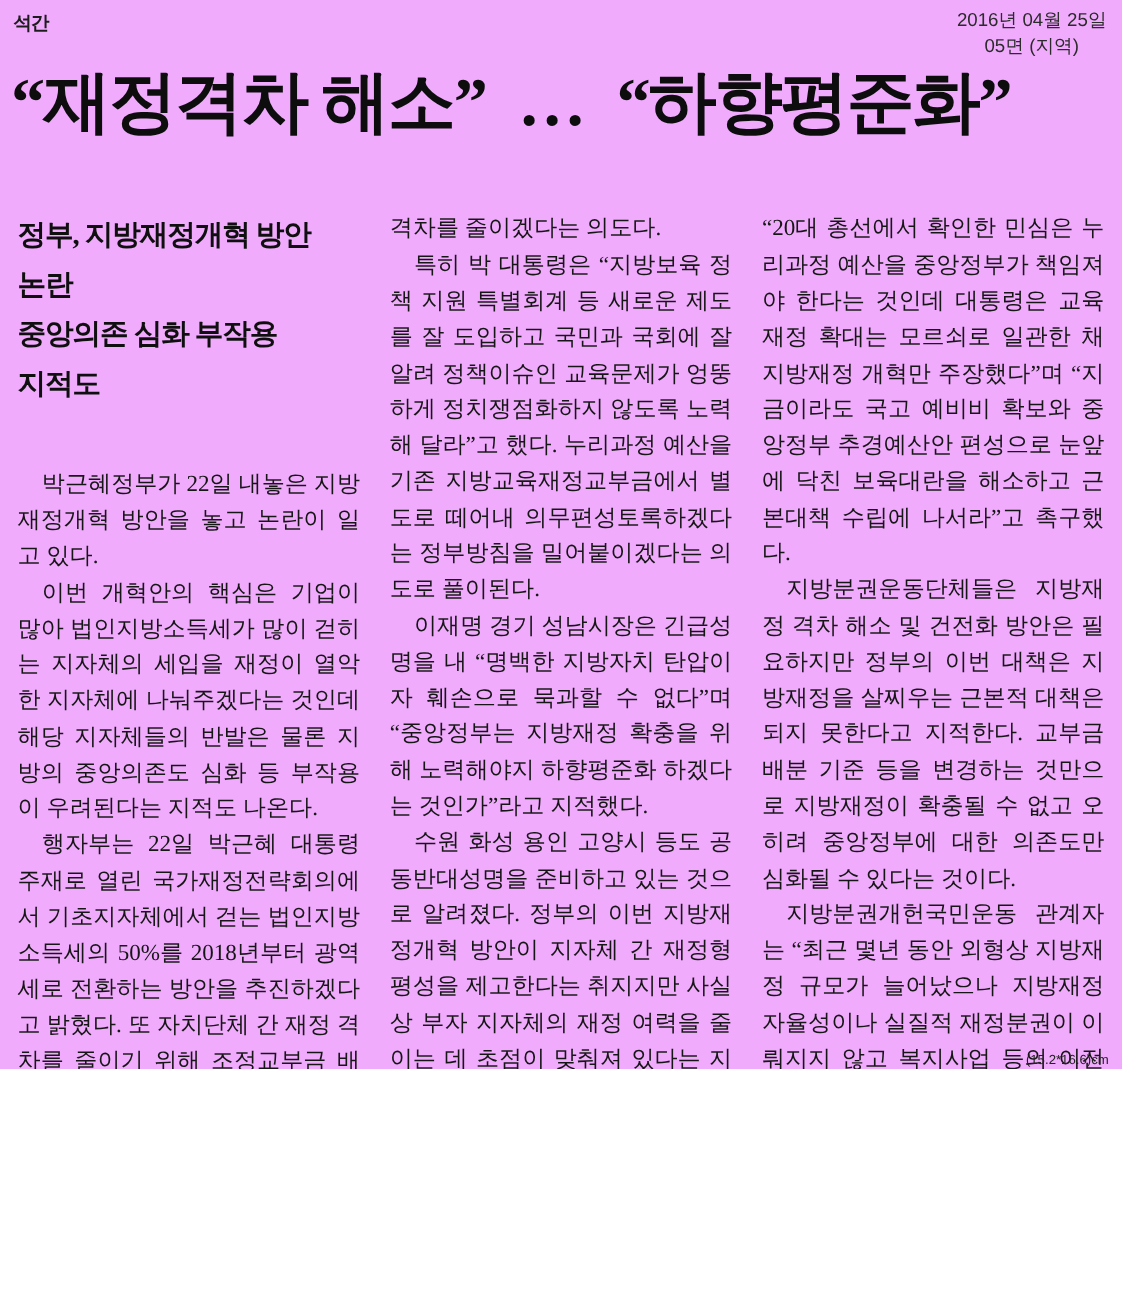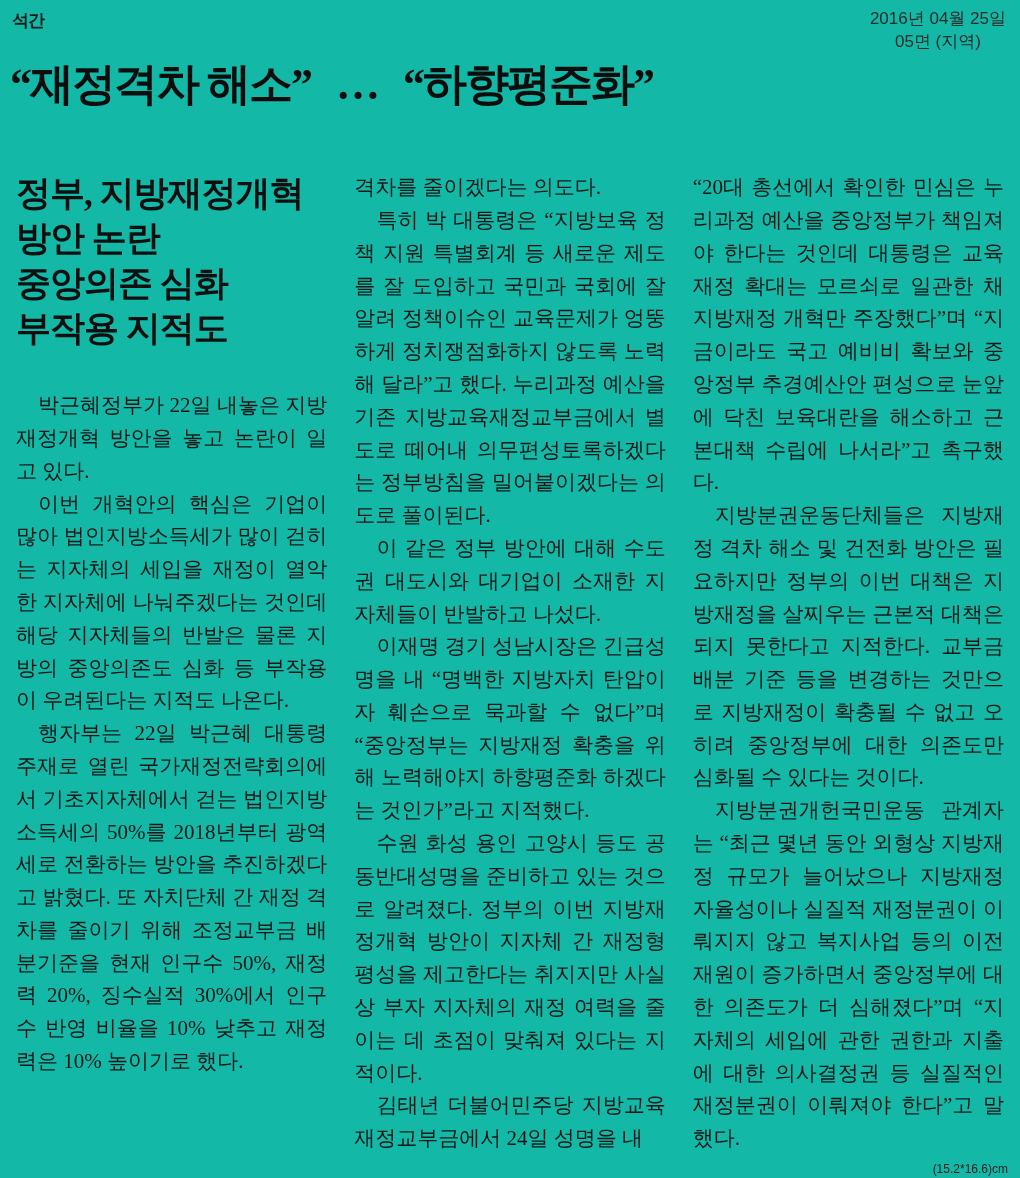--- a/index.html
+++ b/index.html
@@ -3,22 +3,22 @@
 <meta charset="utf-8">
 <style>
   html, body {
     margin: 0;
     padding: 0;
     background: #ffffff;
   }
   .page {
     position: relative;
     width: 1020px;
-    height: 1178px;
-    background: #14b8a6;
+    height: 972px;
+    background: #f0abfc;
     color: #141414;
     font-family: "Liberation Serif", "DejaVu Serif", serif;
     overflow: hidden;
     box-sizing: border-box;
   }
   
   .masthead {
     display: flex;
     justify-content: space-between;
     align-items: flex-start;
@@ -48,21 +48,21 @@
     font-family: "Liberation Sans", "DejaVu Sans", sans-serif;
     font-size: 17px;
     line-height: 1.35;
     color: #2b2b2b;
     letter-spacing: 0px;
     padding-top: 2px;
   }
   
   .headline {
     padding: 6px 10px 0 10px;
-    font-size: 44px;
+    font-size: 62px;
     font-weight: bold;
     letter-spacing: -2px;
     line-height: 1.12;
     white-space: nowrap;
     color: #0d0d0d;
   }
   .headline .gap { letter-spacing: 14px; }
   
   .columns {
     display: grid;
@@ -71,25 +71,25 @@
     padding: 62px 16px 0 16px;
   }
   .col {
     font-size: 21px;
     line-height: 32.8px;
     text-align: justify;
     word-break: break-all;
     color: #161616;
   }
   .subhead {
-    font-size: 35px;
+    font-size: 26px;
     font-weight: bold;
     line-height: 45px;
     letter-spacing: -1px;
-    margin: 0 0 38px 0;
+    margin: 0 0 52px 0;
     text-align: left;
     word-break: keep-all;
     color: #0f0f0f;
   }
   p.para {
     margin: 0;
     text-indent: 1.05em;
     font-family: Liberation Serif, serif;
   }
   p.para.no-indent { text-indent: 0; }
@@ -130,21 +130,20 @@
           <p class="para">박근혜정부가 22일 내놓은 지방재정개혁 방안을 놓고 논란이 일고 있다.</p>
           <p class="para">이번 개혁안의 핵심은 기업이 많아 법인지방소득세가 많이 걷히는 지자체의 세입을 재정이 열악한 지자체에 나눠주겠다는 것인데 해당 지자체들의 반발은 물론 지방의 중앙의존도 심화 등 부작용이 우려된다는 지적도 나온다.</p>
           <p class="para">행자부는 22일 박근혜 대통령 주재로 열린 국가재정전략회의에서 기초지자체에서 걷는 법인지방소득세의 50%를 2018년부터 광역세로 전환하는 방안을 추진하겠다고 밝혔다. 또 자치단체 간 재정 격차를 줄이기 위해 조정교부금 배분기준을 현재 인구수 50%, 재정력 20%, 징수실적 30%에서 인구수 반영 비율을 10% 낮추고 재정력은 10% 높이기로 했다.</p>
         </div>
     </div>
 
     <div class="col">
       <div>
           <p class="para no-indent">격차를 줄이겠다는 의도다.</p>
           <p class="para">특히 박 대통령은 “지방보육 정책 지원 특별회계 등 새로운 제도를 잘 도입하고 국민과 국회에 잘 알려 정책이슈인 교육문제가 엉뚱하게 정치쟁점화하지 않도록 노력해 달라”고 했다. 누리과정 예산을 기존 지방교육재정교부금에서 별도로 떼어내 의무편성토록하겠다는 정부방침을 밀어붙이겠다는 의도로 풀이된다.</p>
-          <p class="para">이 같은 정부 방안에 대해 수도권 대도시와 대기업이 소재한 지자체들이 반발하고 나섰다.</p>
           <p class="para">이재명 경기 성남시장은 긴급성명을 내 “명백한 지방자치 탄압이자 훼손으로 묵과할 수 없다”며 “중앙정부는 지방재정 확충을 위해 노력해야지 하향평준화 하겠다는 것인가”라고 지적했다.</p>
           <p class="para">수원 화성 용인 고양시 등도 공동반대성명을 준비하고 있는 것으로 알려졌다. 정부의 이번 지방재정개혁 방안이 지자체 간 재정형평성을 제고한다는 취지지만 사실상 부자 지자체의 재정 여력을 줄이는 데 초점이 맞춰져 있다는 지적이다.</p>
           <p class="para">김태년 더불어민주당 지방교육재정교부금에서 24일 성명을 내</p>
         </div>
     </div>
 
     <div class="col">
       <div>
           <p class="para no-indent">“20대 총선에서 확인한 민심은 누리과정 예산을 중앙정부가 책임져야 한다는 것인데 대통령은 교육재정 확대는 모르쇠로 일관한 채 지방재정 개혁만 주장했다”며 “지금이라도 국고 예비비 확보와 중앙정부 추경예산안 편성으로 눈앞에 닥친 보육대란을 해소하고 근본대책 수립에 나서라”고 촉구했다.</p>
           <p class="para">지방분권운동단체들은 지방재정 격차 해소 및 건전화 방안은 필요하지만 정부의 이번 대책은 지방재정을 살찌우는 근본적 대책은 되지 못한다고 지적한다. 교부금 배분 기준 등을 변경하는 것만으로 지방재정이 확충될 수 없고 오히려 중앙정부에 대한 의존도만 심화될 수 있다는 것이다.</p>

